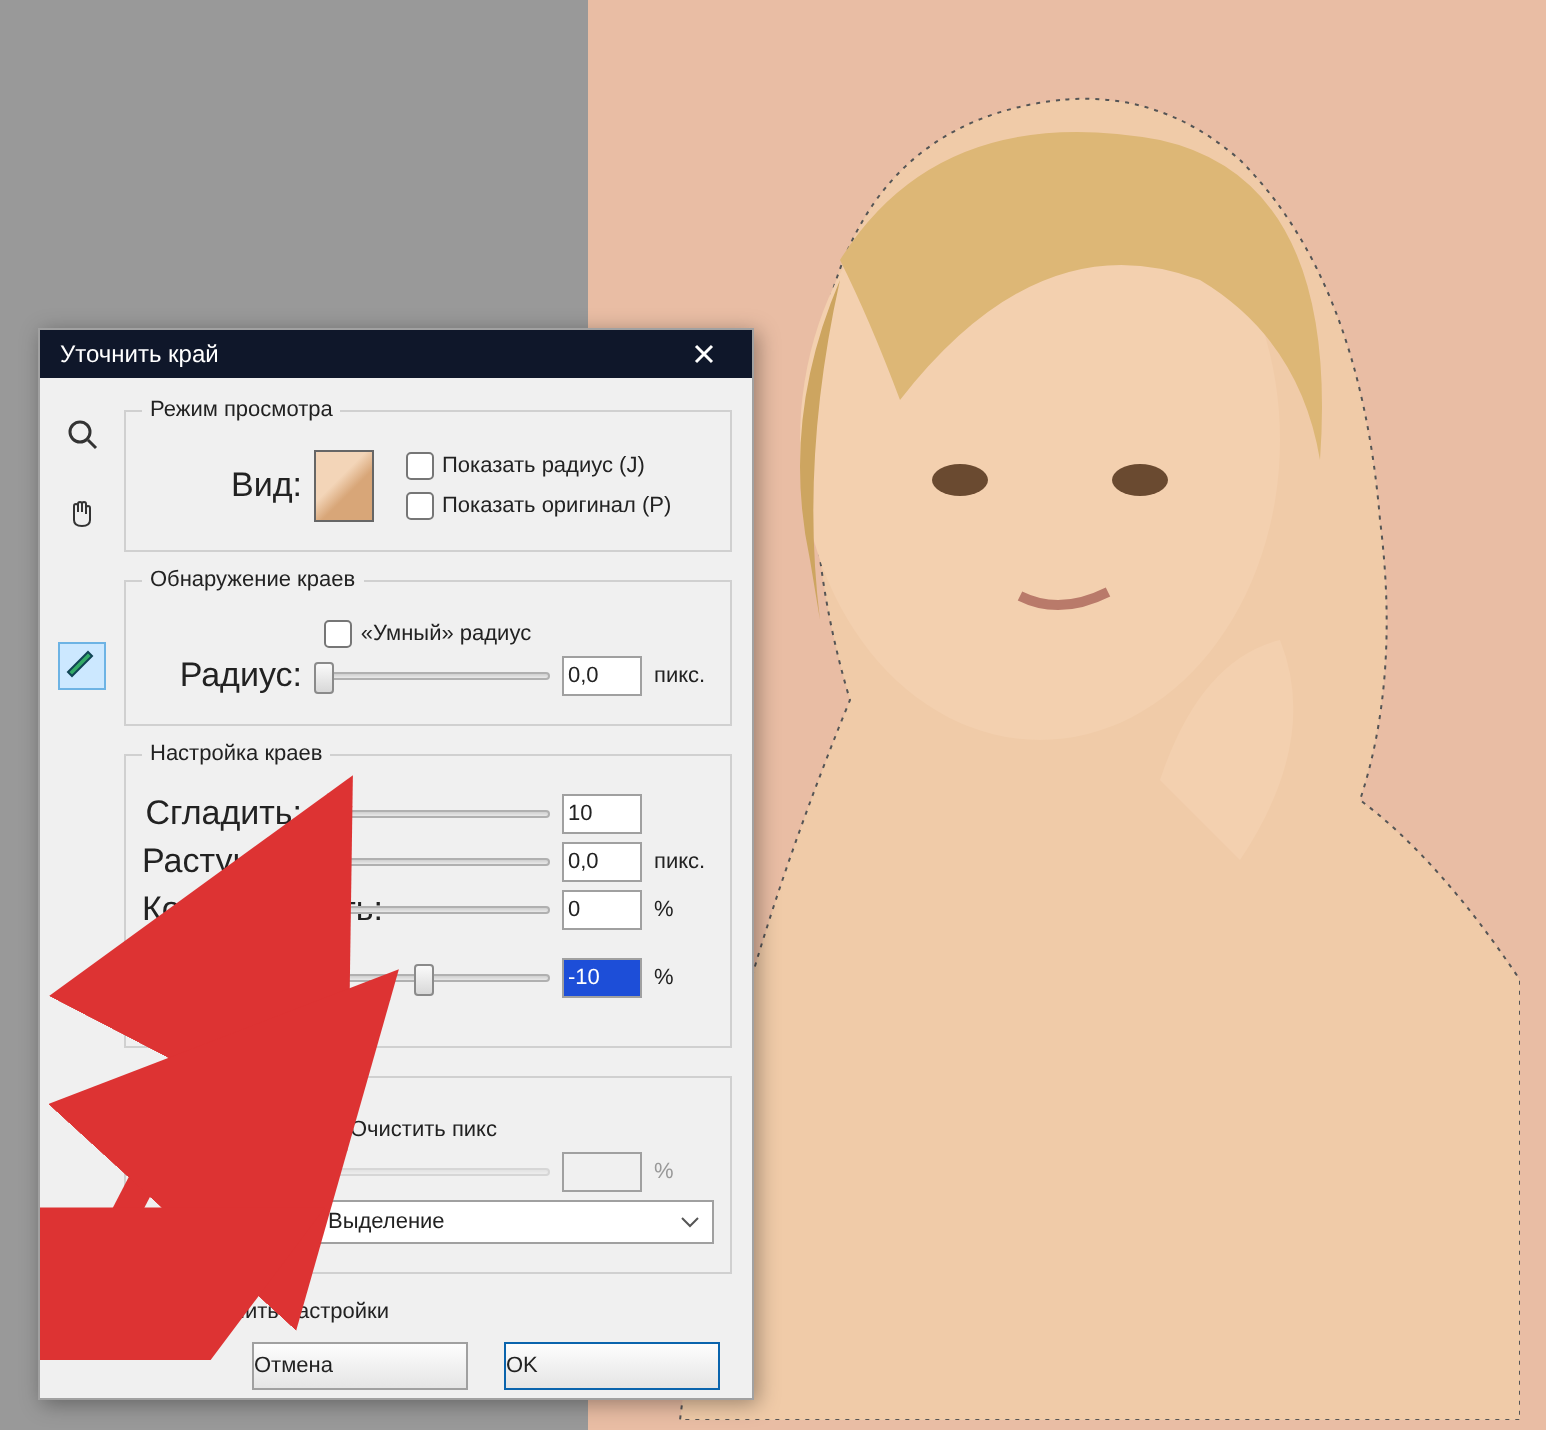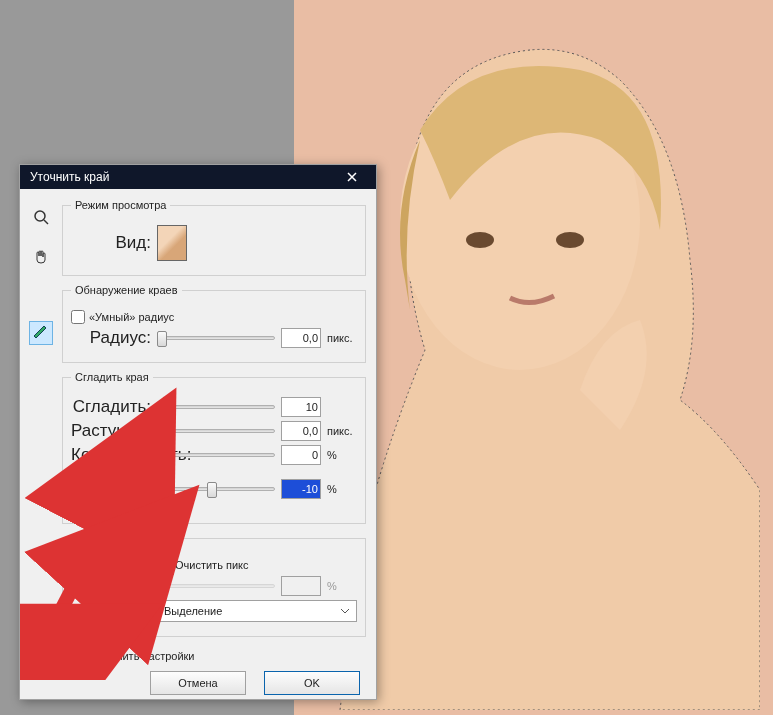--- a/index.html
+++ b/index.html
@@ -15,28 +15,28 @@
 .tools{width:30px;display:flex;flex-direction:column;gap:16px;padding-top:6px;align-items:center}
 .tool{width:24px;height:24px;display:flex;align-items:center;justify-content:center;border:1px solid transparent}
 .tool.selected{background:#cce8ff;border-color:#6db3e4}
 fieldset{border:1px solid #d0d0d0;margin:0 0 8px 0;padding:10px 8px 10px 8px;position:relative}
 legend{padding:0 4px;font-size:11px}
 .row{display:flex;align-items:center;margin:4px 0;gap:6px}
 .lbl{width:80px;text-align:right;font-size:17px}
 .slider{flex:1;height:16px;display:flex;align-items:center;position:relative}
 .track{height:4px;width:100%;background:linear-gradient(#d0d0d0,#e8e8e8);border:1px solid #b0b0b0;border-radius:2px}
 .thumb{position:absolute;top:1px;width:10px;height:16px;background:linear-gradient(#fafafa,#d8d8d8);border:1px solid #8a8a8a;border-radius:2px}
-.num{width:40px;height:20px;border:1px solid #a0a0a0;background:#fff;text-align:right;padding:2px;font-size:11px}
+.num{width:40px;height:20px;border:1px solid #a0a0a0;background:#fff;text-align:left;padding:2px;font-size:11px}
 .num.sel{background:#1d4ed8;color:#fff}
 .unit{width:30px;font-size:11px}
 .chk{display:flex;align-items:center;gap:4px}
 .chk input{width:14px;height:14px}
 .thumb-view{width:30px;height:36px;border:1px solid #666;background:linear-gradient(135deg,#f3d5b8 40%,#d8a678 60%)}
 .dropdown{flex:1;height:22px;border:1px solid #a0a0a0;background:#fff;display:flex;align-items:center;justify-content:space-between;padding:0 6px}
-.btn{width:96px;height:24px;border:1px solid #a0a0a0;background:linear-gradient(#fdfdfd,#e5e5e5);text-align:center;line-height:22px;cursor:pointer}
+.btn{width:108px;height:24px;border:1px solid #a0a0a0;background:linear-gradient(#fdfdfd,#e5e5e5);line-height:22px;cursor:pointer}
 .btn.primary{border-color:#0a64ad}
 .btnrow{display:flex;justify-content:flex-end;gap:18px;padding:8px 6px 0 0}
 .arrow{position:absolute;pointer-events:none}
 .main{flex:1;display:flex;flex-direction:column;padding-left:6px}
 .dim{color:#999}
 </style>
 </head>
 <body>
 
 <div class="canvas"></div>
@@ -79,44 +79,54 @@
             <path d="M3 13 L6 10 L13 3 L11 1 L4 8 L1 11 Z" fill="#3a6" stroke="#145"></path>
           </svg>
         </div>
     </div>
     <div class="main">
       <fieldset>
         <legend>Режим просмотра</legend>
         <div class="row">
           <span class="lbl">Вид:</span>
           <div class="thumb-view"></div>
+          <div style="display:flex;flex-direction:column;gap:6px;margin-left:10px">
+            <label class="chk">
+                <input type="checkbox" style="">
+                <span>Показать радиус (J)</span>
+              </label>
+            <label class="chk">
+                <input type="checkbox" style="">
+                <span>Показать оригинал (P)</span>
+              </label>
+          </div>
         </div>
       </fieldset>
 
       <fieldset>
         <legend>Обнаружение краев</legend>
-        <div class="row" style="">
+        <div class="row" style="justify-content:center">
             <label class="chk">
               <input type="checkbox" style="">
               <span>«Умный» радиус</span>
             </label>
           </div>
         <div class="row">
           <span class="lbl">Радиус:</span>
           <div class="slider">
               <div class="track"></div>
               <div class="thumb" style="left:0"></div>
             </div>
           <input class="num" value="0,0" style="">
           <span class="unit">пикс.</span>
         </div>
       </fieldset>
 
       <fieldset>
-        <legend>Сгладить края</legend>
+        <legend>Настройка краев</legend>
         <div class="row">
           <span class="lbl">Сгладить:</span>
           <div class="slider">
               <div class="track"></div>
               <div class="thumb" style="left:8px"></div>
             </div>
           <input class="num" value="10" style="">
           <span class="unit"></span>
         </div>
         <div class="row">

